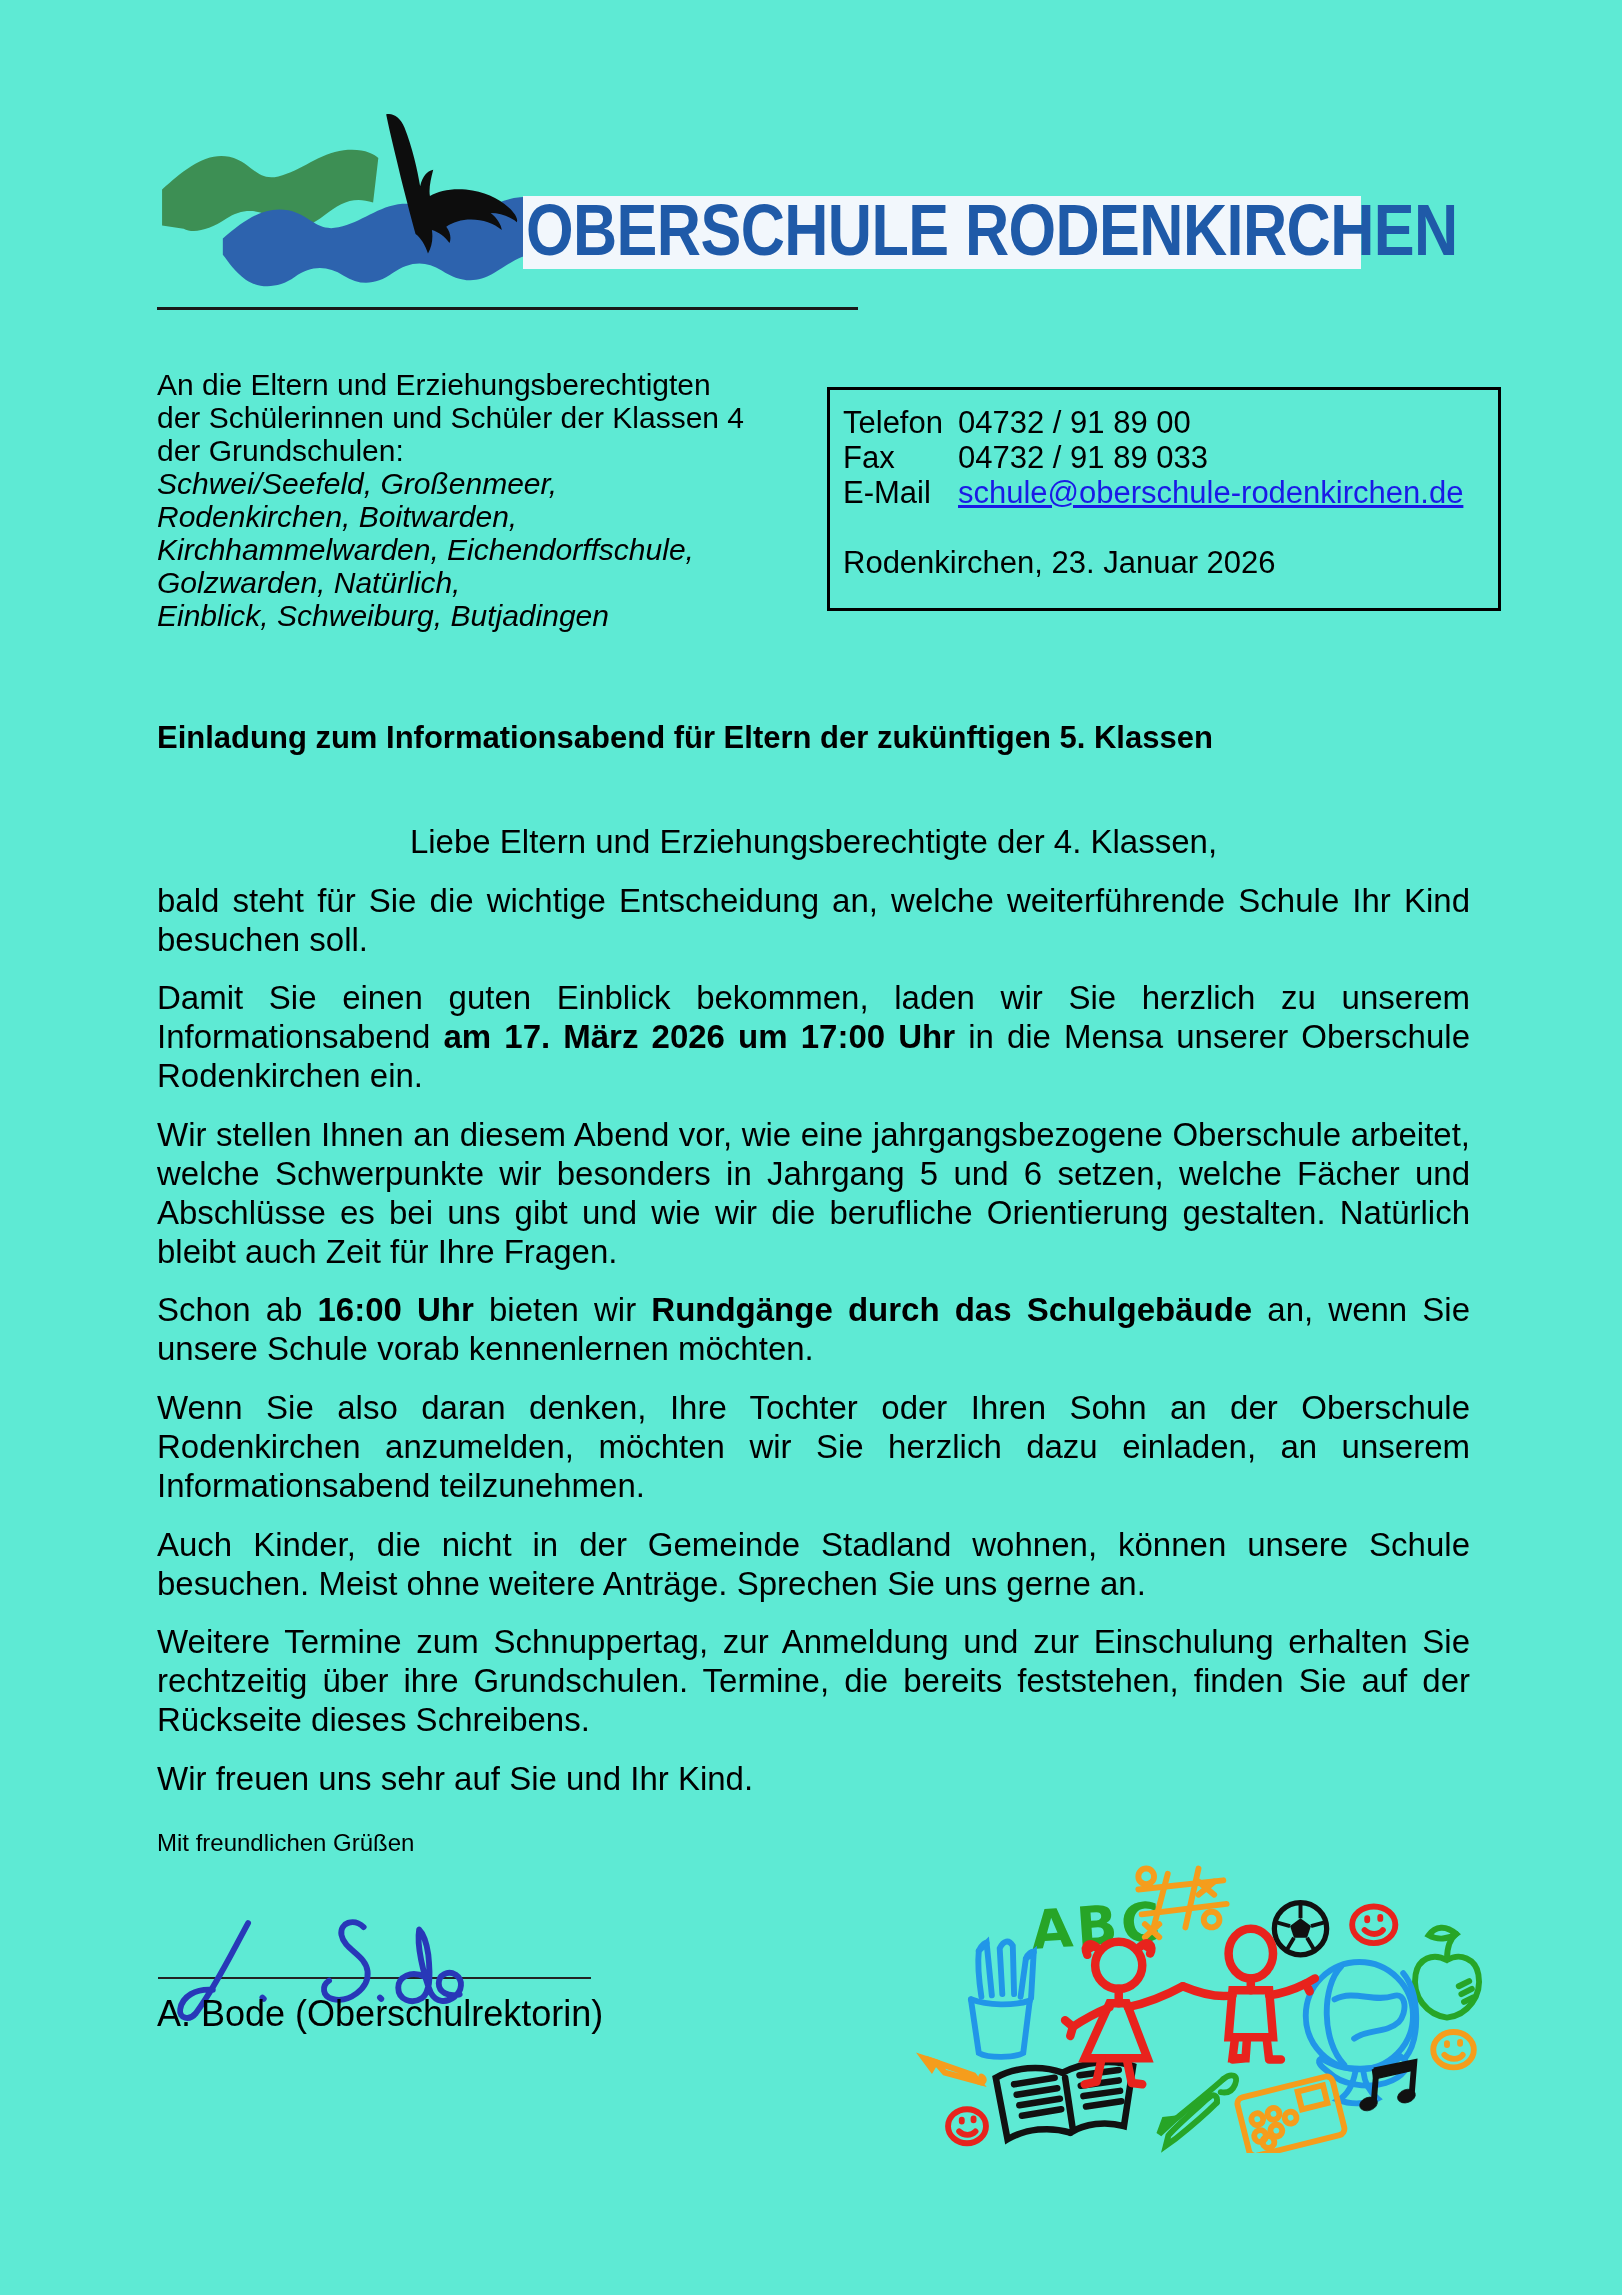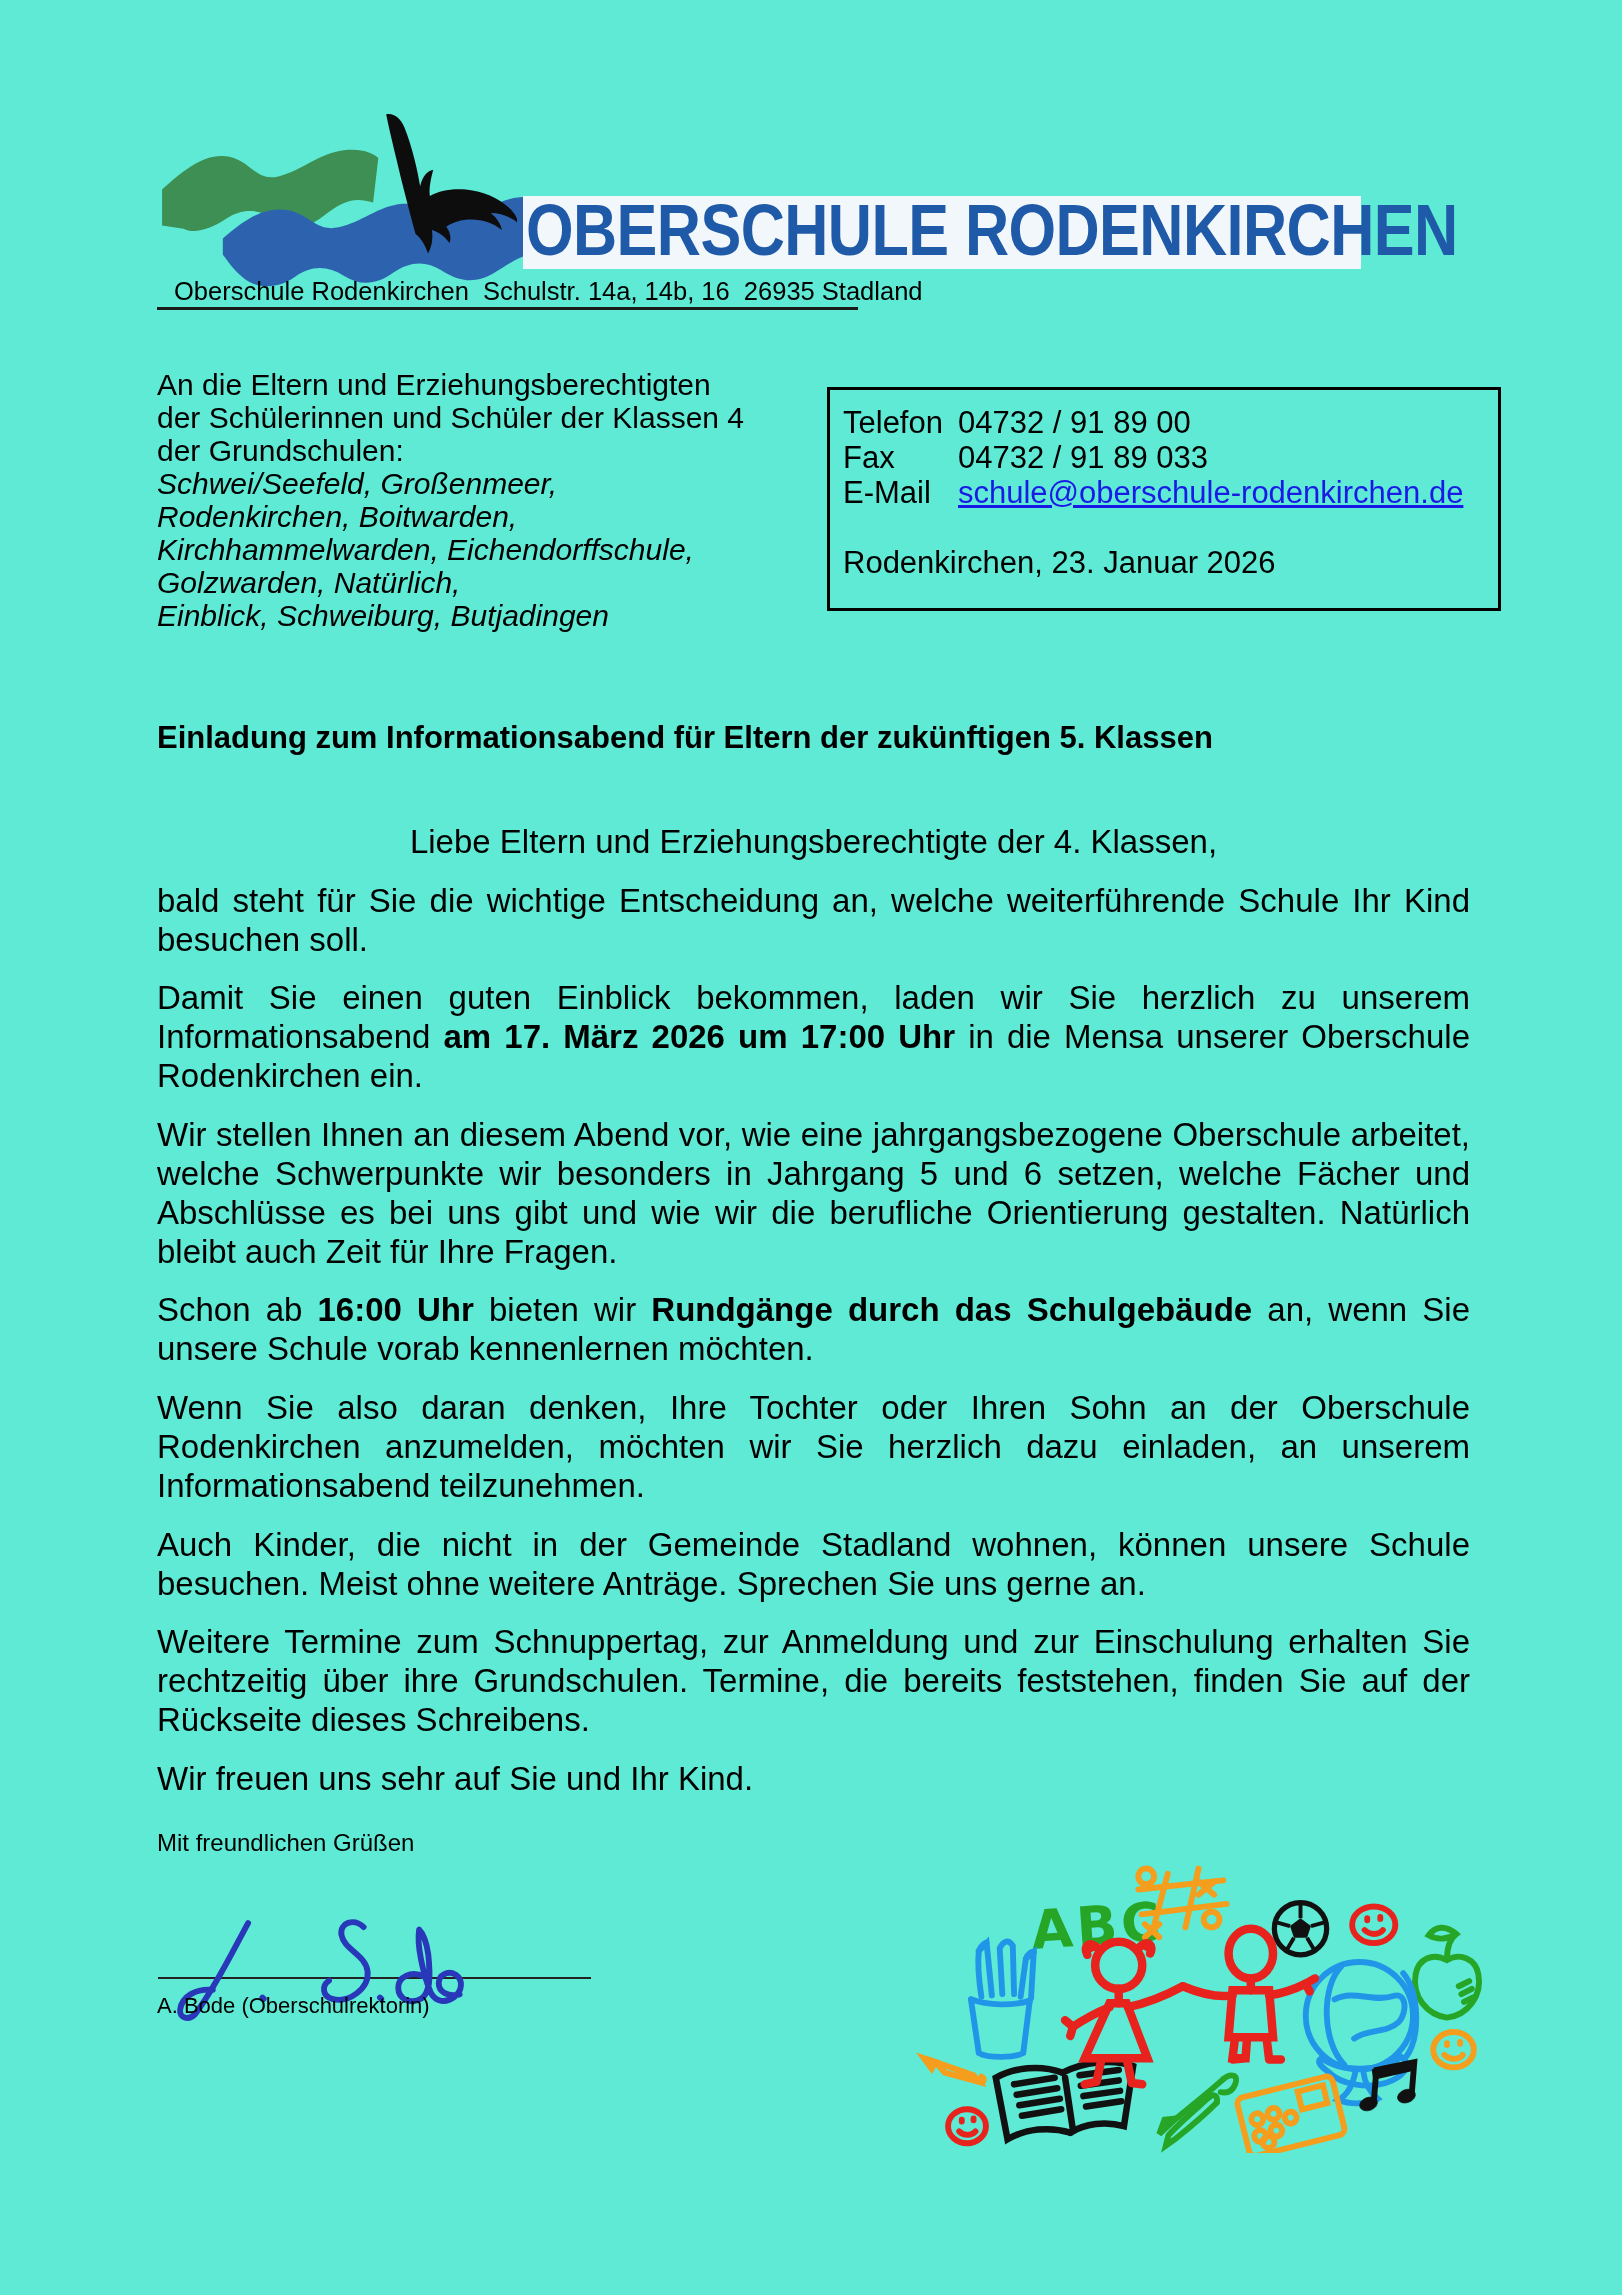--- a/index.html
+++ b/index.html
@@ -30,21 +30,21 @@
   .contact-row a{text-decoration:underline;margin-top:48px;}
   .contact-gap{height:35px;}
   
   .subject{position:absolute;left:157px;top:720px;font-size:31px;font-weight:bold;white-space:nowrap;}
   .letter-body{position:absolute;left:157px;top:822px;width:1313px;font-size:33px;line-height:39px;}
   .letter-body p{margin:0 0 19.6px 0;text-align:justify;}
   .letter-body p.nojust{text-align:center;}
   .closing{position:absolute;left:157px;top:1829px;font-size:24px;}
   .sig-rule{position:absolute;left:158px;top:1977px;width:433px;height:2px;background:#222;}
   .signature-svg{position:absolute;left:164px;top:1914px;width:445px;height:111px;}
-  .signer{position:absolute;left:157px;top:1993px;font-size:22px;}
+  .signer{position:absolute;left:157px;top:1993px;font-size:36px;}
   
   .doodle{position:absolute;left:916px;top:1862px;width:582px;height:291px;}
   .doodle text{font-family:"DejaVu Sans", sans-serif;font-weight:bold;}
 </style>
 </head>
 <body>
 
 <div class="page">
 
   <svg class="logo-waves" viewBox="0 0 600 300">
@@ -59,21 +59,20 @@
     <g>
       <path fill="#0d0d0d" d="M350,25 C360,22 372,30 378,45 C390,75 398,110 402,135 C406,120 412,112 422,110 C418,125 415,140 417,150
            C430,142 450,138 472,140 C500,143 520,152 538,168 C548,177 552,186 550,190 C540,182 525,176 510,176
            C520,184 526,194 527,202 C515,192 498,186 480,186 C465,186 452,190 442,197 C448,205 450,214 447,222
            C440,212 430,205 420,202 C422,215 420,228 414,238 C410,225 403,214 395,208 C390,190 382,160 372,120
            C365,90 356,55 350,25 Z"></path>
     </g>
   </svg>
   <div class="logo-title-backdrop"></div>
   <div class="logo-title">OBERSCHULE RODENKIRCHEN</div>
-  <div class="sender-line">Oberschule Rodenkirchen  Schulstr. 14a, 14b, 16  26935 Stadland</div>
   <div class="header-rule"></div>
 
   <div class="recipient">
       <div>An die Eltern und Erziehungsberechtigten</div>
       <div>der Schülerinnen und Schüler der Klassen 4</div>
       <div>der Grundschulen:</div>
       <div class="it">Schwei/Seefeld, Großenmeer,</div>
       <div class="it">Rodenkirchen, Boitwarden,</div>
       <div class="it">Kirchhammelwarden, Eichendorffschule,</div>
       <div class="it">Golzwarden, Natürlich,</div>

